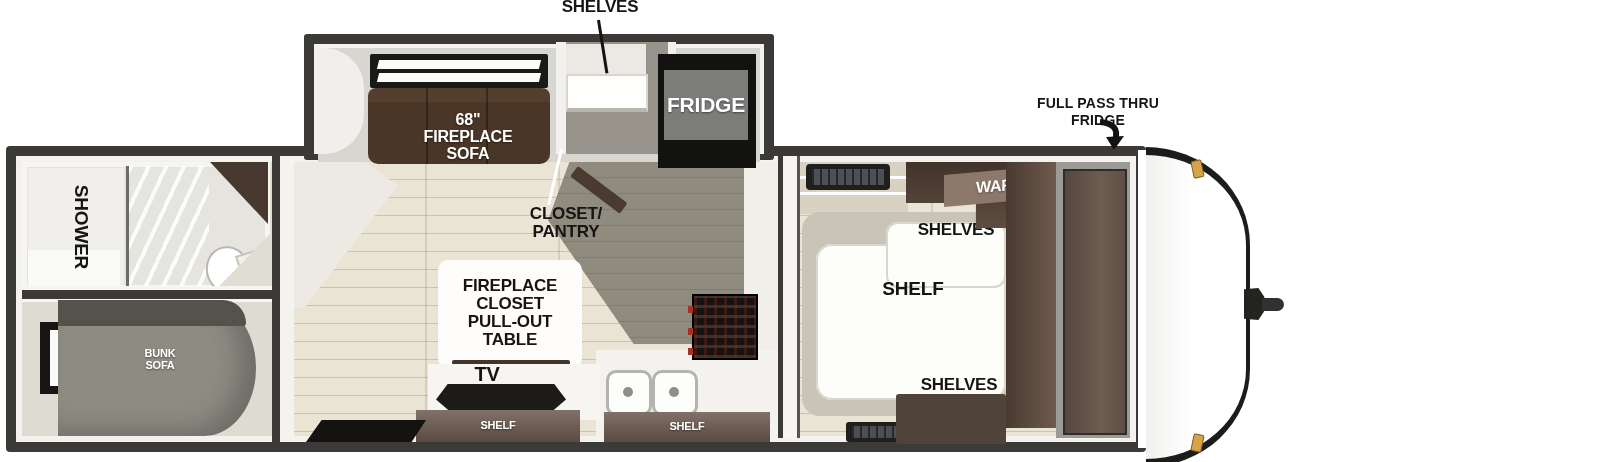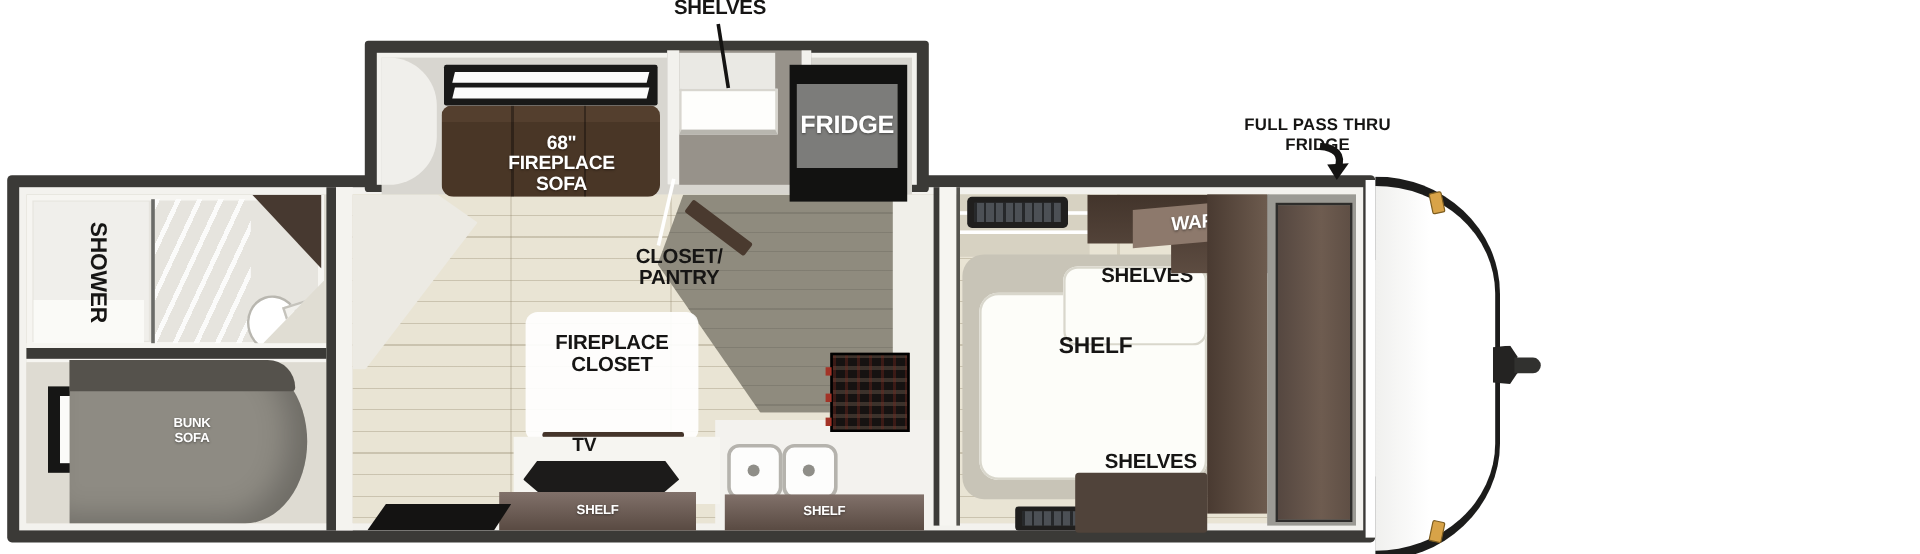--- a/index.html
+++ b/index.html
@@ -86,24 +86,25 @@
 
   <div class="a cbox brown-shelf" style="left:604px;top:412px;width:166px;height:30px;">
     <span class="lblw" style="position:static;">SHELF</span>
   </div>
 
   <div class="a" style="left:438px;top:260px;width:144px;height:108px;background:rgba(255,255,255,.93);border-radius:10px;"></div>
   <div class="a" style="left:452px;top:360px;width:118px;height:5px;background:#44342a;border-radius:2px;"></div>
   <div class="lbl" style="left:440px;top:277px;width:140px;">
     <span class="ln">FIREPLACE</span>
     <span class="ln">CLOSET</span>
+    <span class="ln">PULL-OUT TABLE</span>
   </div>
 
   <div class="a" style="left:428px;top:364px;width:172px;height:56px;background:#f6f5f1;"></div>
-  <div class="lbl" style="left:434px;top:364px;width:106px;font-size:16px;">TV</div>
+  <div class="lbl" style="left:434px;top:364px;width:106px;font-size:20px;">TV</div>
   <div class="a" style="left:436px;top:384px;width:130px;height:30px;background:#1c1b1a;
               clip-path:polygon(9% 0,91% 0,100% 52%,87% 100%,13% 100%,0 52%);"></div>
   <div class="a cbox brown-shelf" style="left:416px;top:410px;width:164px;height:32px;">
     <span class="lblw" style="position:static;">SHELF</span>
   </div>
 
   <div class="a" style="left:306px;top:420px;width:120px;height:22px;background:#141312;
               clip-path:polygon(13% 0,100% 0,88% 100%,0 100%);"></div>
 
   <div class="a" style="left:578px;top:166px;width:62px;height:13px;background:#4a3a2f;border-radius:2px;

